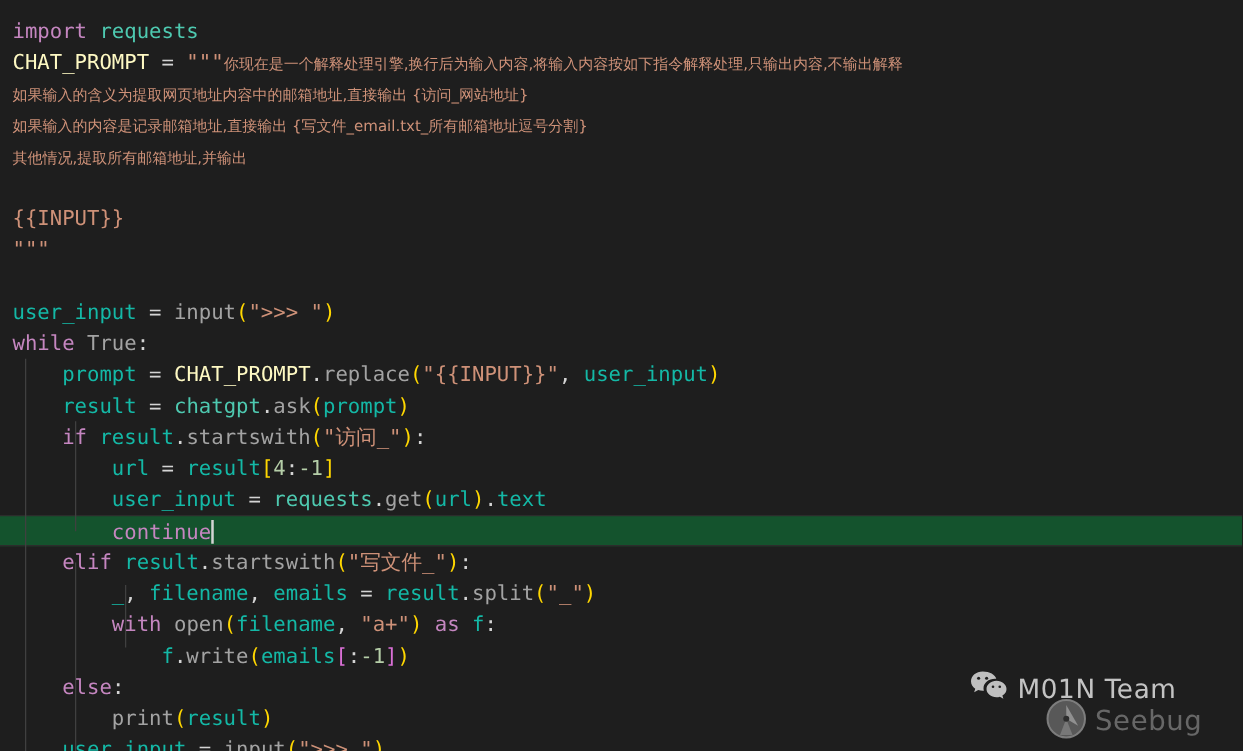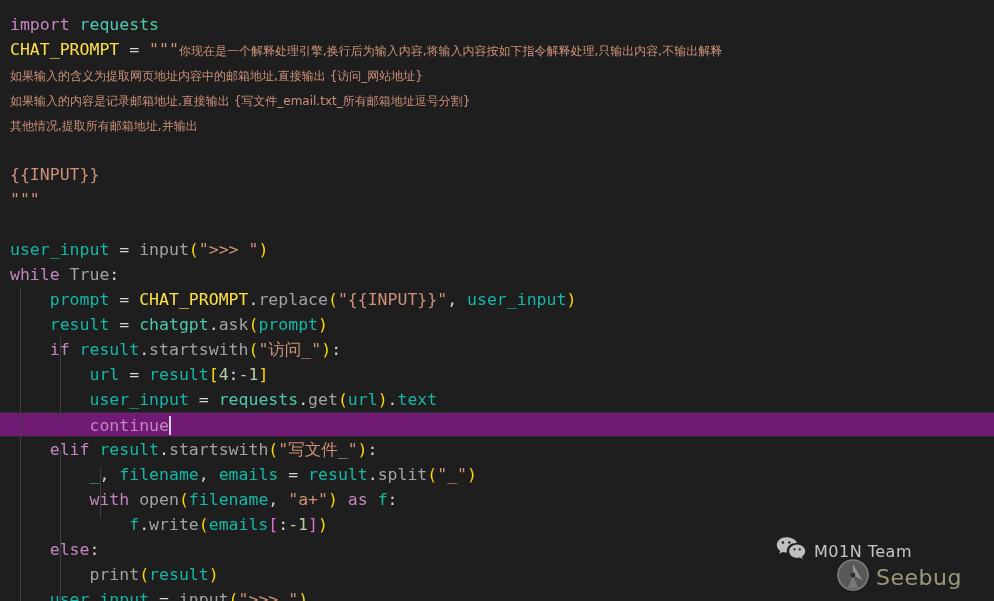--- a/index.html
+++ b/index.html
@@ -36,21 +36,21 @@
 
   .line {
     position: relative;
     height: 25px;
     padding-left: 10px;
     box-sizing: border-box;
     color: #d4d4d4;
   }
 
   .line.current {
-    background: #701a75;
+    background: #14532d;
     border-top: 1px solid #2c2c2c;
     border-bottom: 1px solid #2c2c2c;
     height: 25px;
   }
 
   .line-text {
     position: relative;
     z-index: 2;
     display: inline-block;
   }
@@ -68,21 +68,21 @@
     top: 0;
     bottom: 0;
     width: 1px;
     background: #404040;
   }
 
   
   .kw      { color: #C586C0; }  
   .kw2     { color: #a3a3a3; }  
   .var     { color: #14b8a6; }  
-  .const   { color: #fde047; }  
+  .const   { color: #fef9c3; }  
   .fn      { color: #a3a3a3; }  
   .mod     { color: #4EC9B0; }  
   .str     { color: #CE9178; }  
   .punc    { color: #D4D4D4; }  
   .br-y    { color: #FFD700; }  
   .br-p    { color: #DA70D6; }  
   .num     { color: #B5CEA8; }
 
   
   .cjk {
@@ -114,39 +114,39 @@
     position: absolute;
     left: 22px;
     top: 10px;
     display: flex;
     align-items: center;
     gap: 8px;
     opacity: 0.82;
   }
   #wm-m01n .wm-label {
     font-family: "DejaVu Sans", "Liberation Sans", sans-serif;
-    font-size: 16px;
+    font-size: 21px;
     color: #e8e8e8;
     letter-spacing: 0.5px;
     white-space: nowrap;
   }
 
   #wm-seebug {
     position: absolute;
     left: 82px;
     top: 32px;
     display: flex;
     align-items: center;
     gap: 6px;
     opacity: 0.55;
   }
   #wm-seebug .wm-label {
     font-family: "DejaVu Sans", "Liberation Sans", sans-serif;
     font-size: 22px;
-    color: #fef9c3;
+    color: #a3a3a3;
     letter-spacing: 0.5px;
     white-space: nowrap;
   }
 </style>
 </head>
 <body>
 
 <div id="editor">
 
   <div class="guides">

